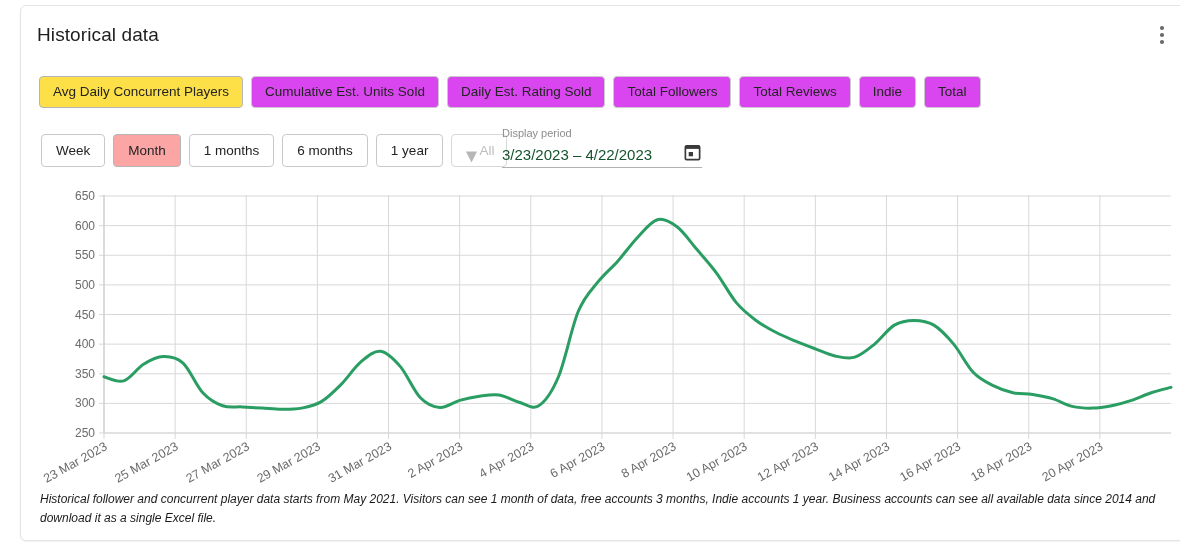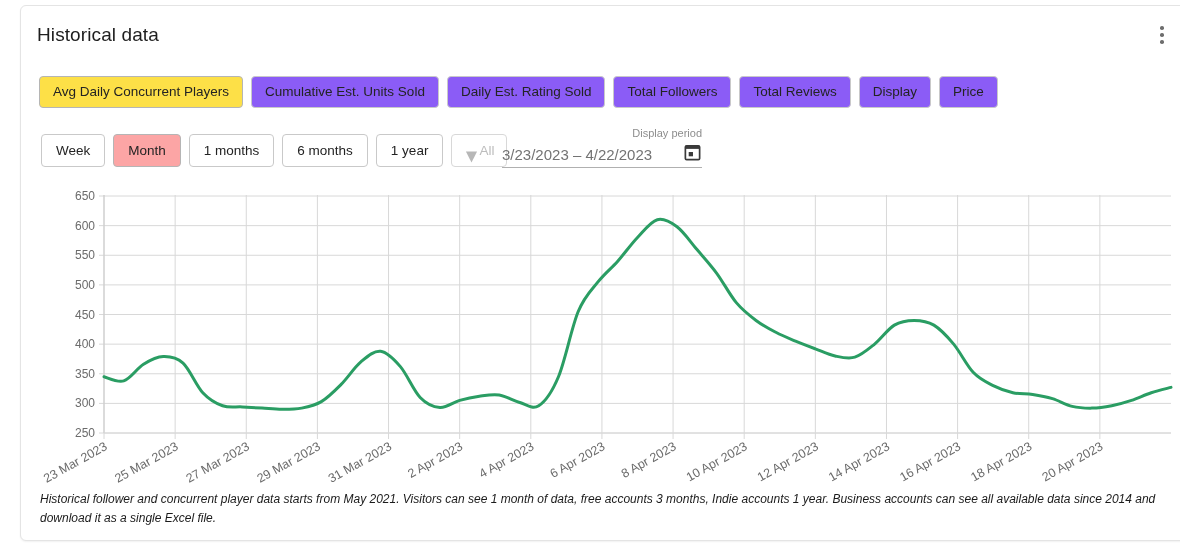--- a/index.html
+++ b/index.html
@@ -62,21 +62,21 @@
     top: 70px;
     display: flex;
     gap: 8px;
     align-items: flex-start;
   }
   .metric-btn {
     height: 32px;
     padding: 0 13px;
     border: 1px solid #c9c9c9;
     border-radius: 4px;
-    background: #8b5cf6;
+    background: #d946ef;
     color: #232323;
     font-size: 13.5px;
     font-family: "Liberation Sans", sans-serif;
     line-height: 30px;
     cursor: pointer;
     white-space: nowrap;
     box-sizing: border-box;
   }
   .metric-btn.active {
     background: #fde047;
@@ -124,38 +124,37 @@
     display: inline-block;
     flex: none;
   }
 
   
   .period-field {
     position: absolute;
     left: 481px;
     top: 120px;
     width: 200px;
-    text-align: right;
   }
   .period-label {
     font-size: 11px;
     color: #8d8d8d;
     line-height: 14px;
   }
   .period-valuerow {
     display: flex;
     align-items: flex-end;
     justify-content: space-between;
     border-bottom: 1px solid #b0b0b0;
     padding-bottom: 4px;
     margin-top: 3px;
   }
   .period-value {
     font-size: 15px;
-    color: #737373;
+    color: #14532d;
   }
   .cal-icon {
     width: 19px;
     height: 19px;
     margin-bottom: 1px;
     cursor: pointer;
   }
 
   
   .chart-wrap {
@@ -188,22 +187,22 @@
     <i></i>
     <i></i>
   </div>
 
   <div class="metric-row">
     <button class="metric-btn active">Avg Daily Concurrent Players</button>
     <button class="metric-btn">Cumulative Est. Units Sold</button>
     <button class="metric-btn">Daily Est. Rating Sold</button>
     <button class="metric-btn">Total Followers</button>
     <button class="metric-btn">Total Reviews</button>
-    <button class="metric-btn">Display</button>
-    <button class="metric-btn">Price</button>
+    <button class="metric-btn">Indie</button>
+    <button class="metric-btn">Total</button>
   </div>
 
   <div class="period-row">
     <button class="period-btn">Week</button>
     <button class="period-btn active">Month</button>
     <button class="period-btn">1 months</button>
     <button class="period-btn">6 months</button>
     <button class="period-btn">1 year</button>
     <button class="period-btn disabled">
       <span class="gem">

